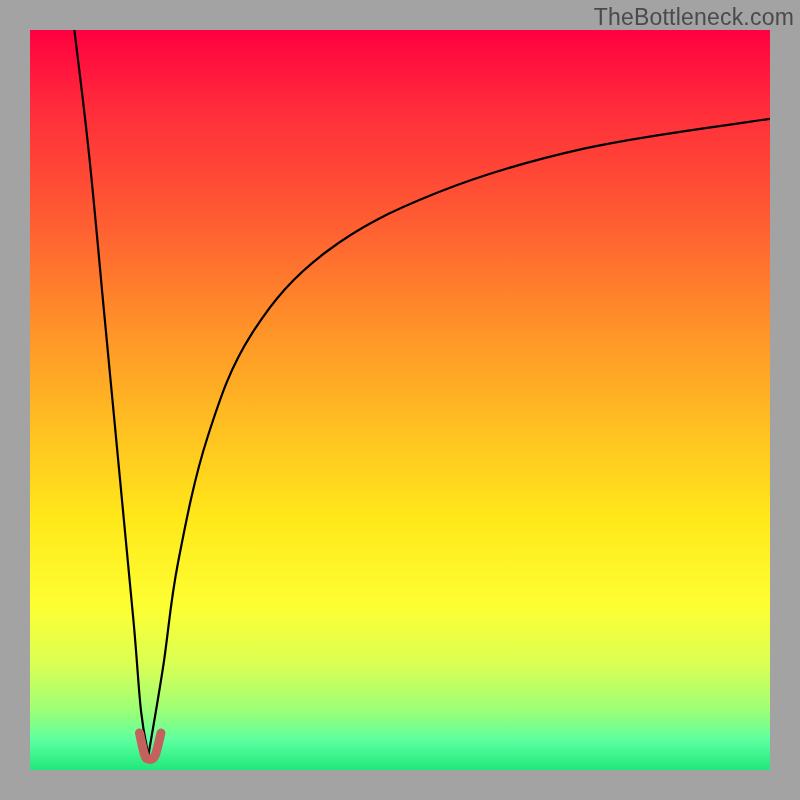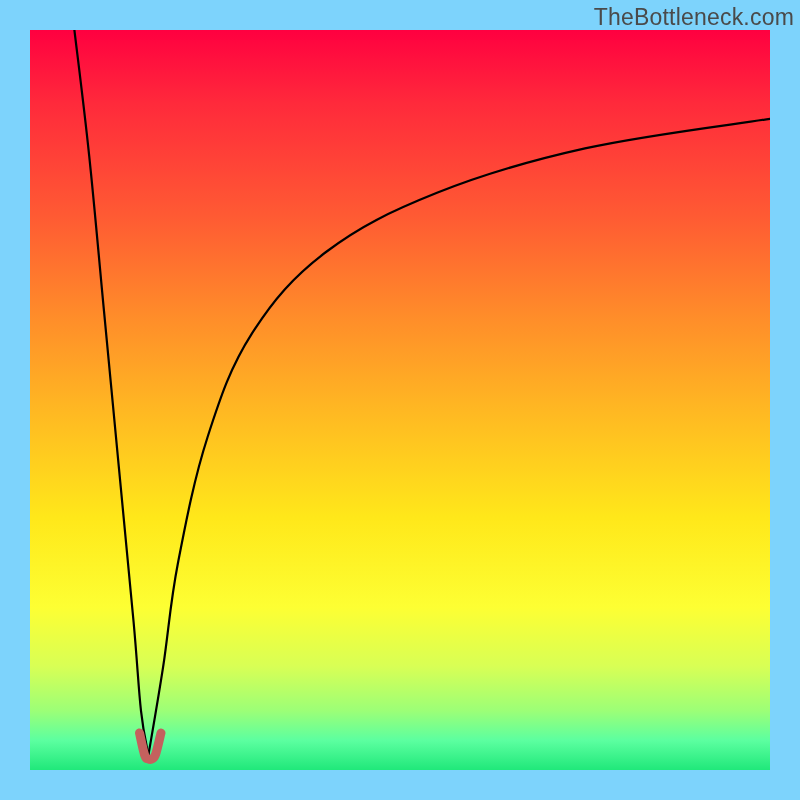--- a/index.html
+++ b/index.html
@@ -10,21 +10,21 @@
     background: #000;
     overflow: hidden;
     font-family: Arial, Helvetica, sans-serif;
   }
   .outer {
     position: absolute;
     top: 0;
     left: 0;
     width: 800px;
     height: 800px;
-    background: #7dd3fc;
+    background: #a3a3a3;
   }
   .plot {
     position: absolute;
     top: 30px;
     left: 30px;
     width: 740px;
     height: 740px;
     background: linear-gradient(to bottom,
       #ff0040 0%,
       #ff2a3b 10%,

